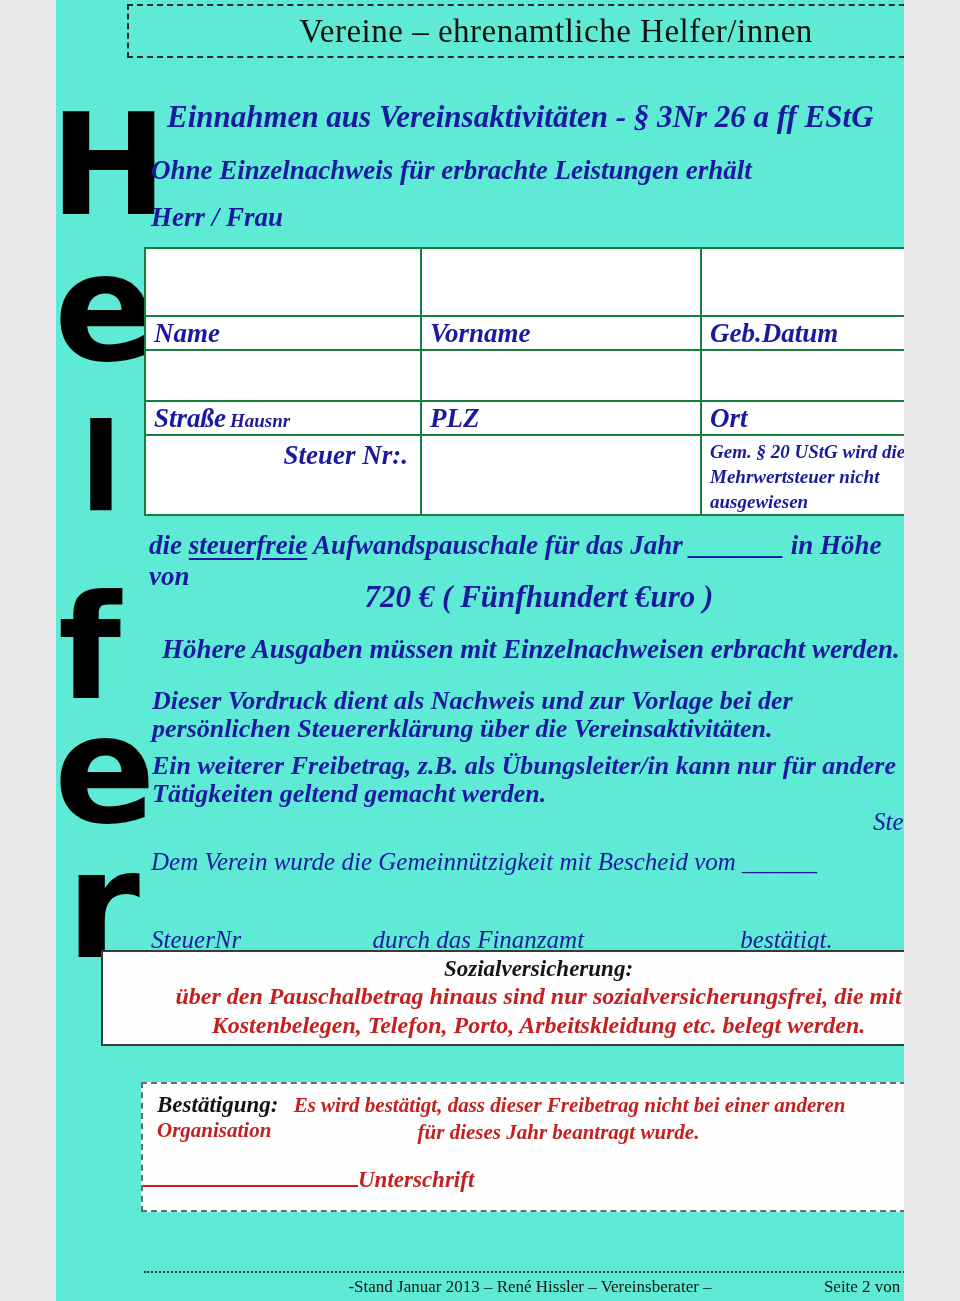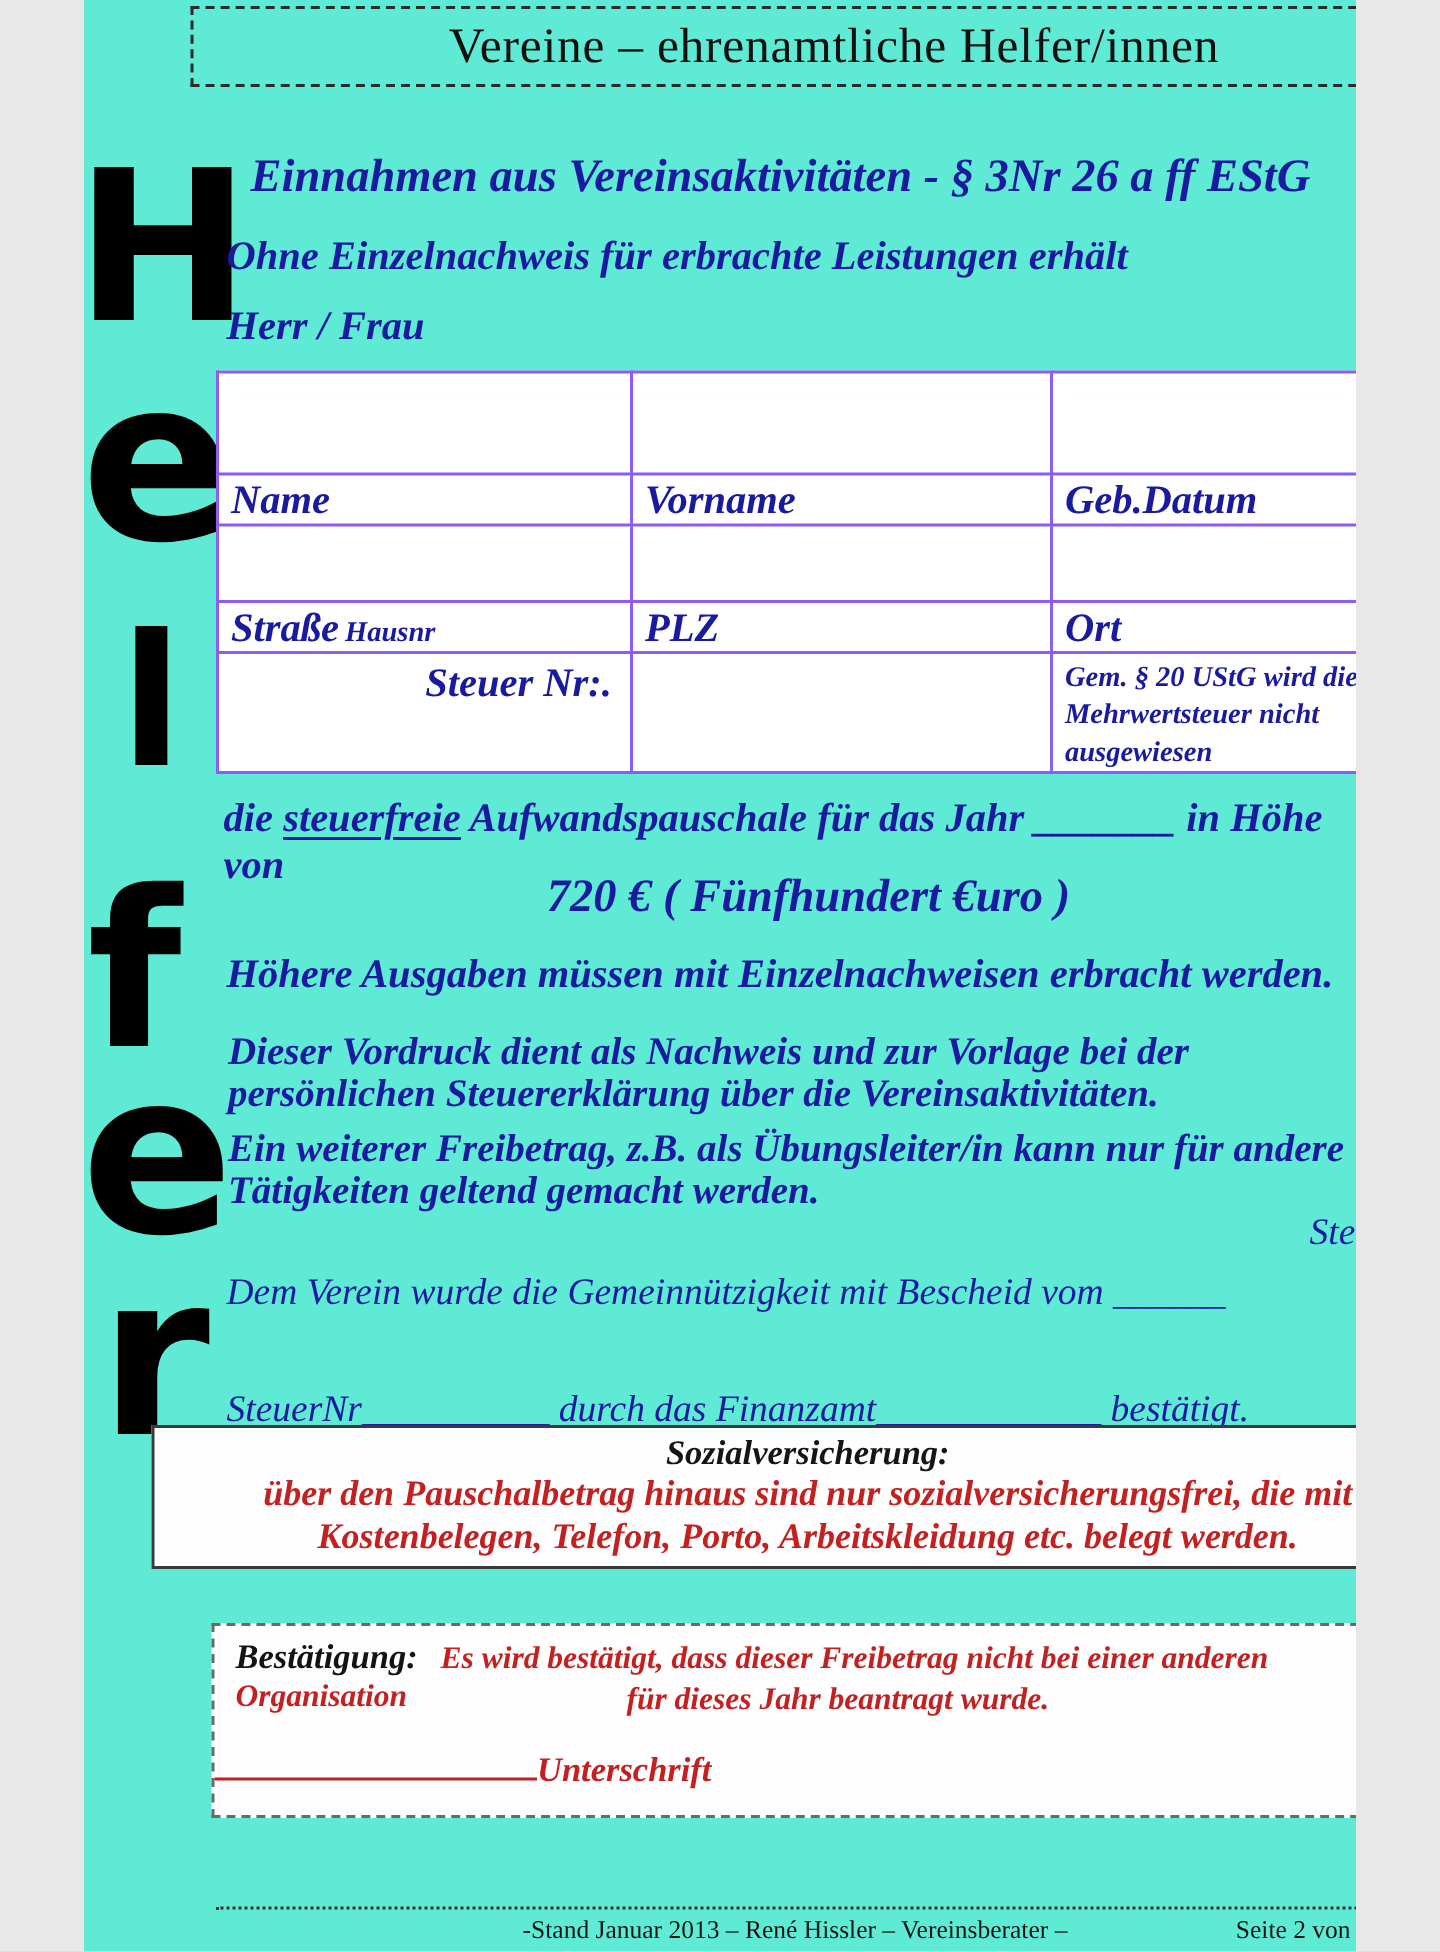--- a/index.html
+++ b/index.html
@@ -40,21 +40,21 @@
   .h2     { font-size:27px; }
   .body-t { font-size:26px; }
   .small-t{ font-size:19px; line-height:1.32; }
 
   
   table.form {
     position:absolute; left:88px; top:247px;
     border-collapse:collapse; table-layout:fixed; width:780px;
     background:#fff;
   }
-  table.form td { border:2px solid #8b5cf6; padding:0 8px; vertical-align:middle; overflow:hidden; }
+  table.form td { border:2px solid #15803d; padding:0 8px; vertical-align:middle; overflow:hidden; }
   td.c1 { width:258px; } td.c2 { width:262px; } td.c3 { width:260px; }
   tr.r-blank1 td { height:66px; }
   tr.r-label  td { height:32px; }
   tr.r-blank2 td { height:49px; }
   tr.r-steuer td { height:72px; }
   .lbl   { font-size:27px; }
   .lbl-s { font-size:19px; }
   .steuer-cell { text-align:right; padding-right:12px !important; vertical-align:top !important; padding-top:4px !important; }
   .note-cell   { vertical-align:top !important; padding-top:3px !important; }
 
@@ -139,21 +139,21 @@
     </tr>
   </tbody>
     </table>
 
   <div class="abs blue bi h2" style="left:93px; top:530px;">
     <span>die </span><span class="underline">steuerfreie</span><span> Aufwandspauschale für das Jahr _______ in Höhe von</span>
   </div>
 
   <div class="abs blue bi amount" style="left:93px; top:579px; width:780px; text-align:center;">720 € ( Fünfhundert €uro )</div>
 
-  <div class="abs blue bi h2" style="left:95px; top:634px;">Höhere Ausgaben müssen mit Einzelnachweisen erbracht werden.</div>
+  <div class="abs blue bi h2" style="left:106px; top:634px;">Höhere Ausgaben müssen mit Einzelnachweisen erbracht werden.</div>
 
   <div class="abs blue bi body-t" style="left:96px; top:686px;">Dieser Vordruck dient als Nachweis und zur Vorlage bei der</div>
   <div class="abs blue bi body-t" style="left:96px; top:714px;">persönlichen Steuererklärung über die Vereinsaktivitäten.</div>
   <div class="abs blue bi body-t" style="left:96px; top:751px;">Ein weiterer Freibetrag, z.B. als Übungsleiter/in kann nur für andere</div>
   <div class="abs blue bi body-t" style="left:96px; top:779px;">Tätigkeiten geltend gemacht werden.</div>
 
   <div class="abs blue it" style="left:817px; top:808px; font-size:25px;">Stempel:</div>
 
   <div class="abs blue it" style="left:95px; top:848px; font-size:25px;">Dem Verein wurde die Gemeinnützigkeit mit Bescheid vom ______</div>
   <div class="abs blue it" style="left:95px; top:890px; font-size:25px;margin-top:36px;">SteuerNr__________ durch das Finanzamt____________ bestätigt.</div>

